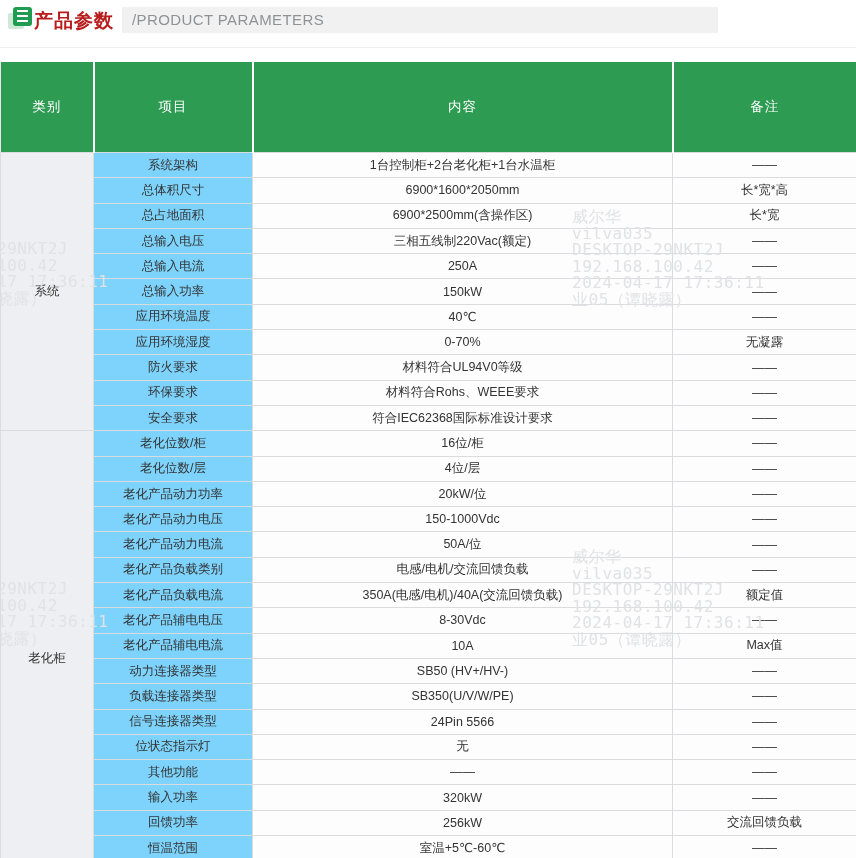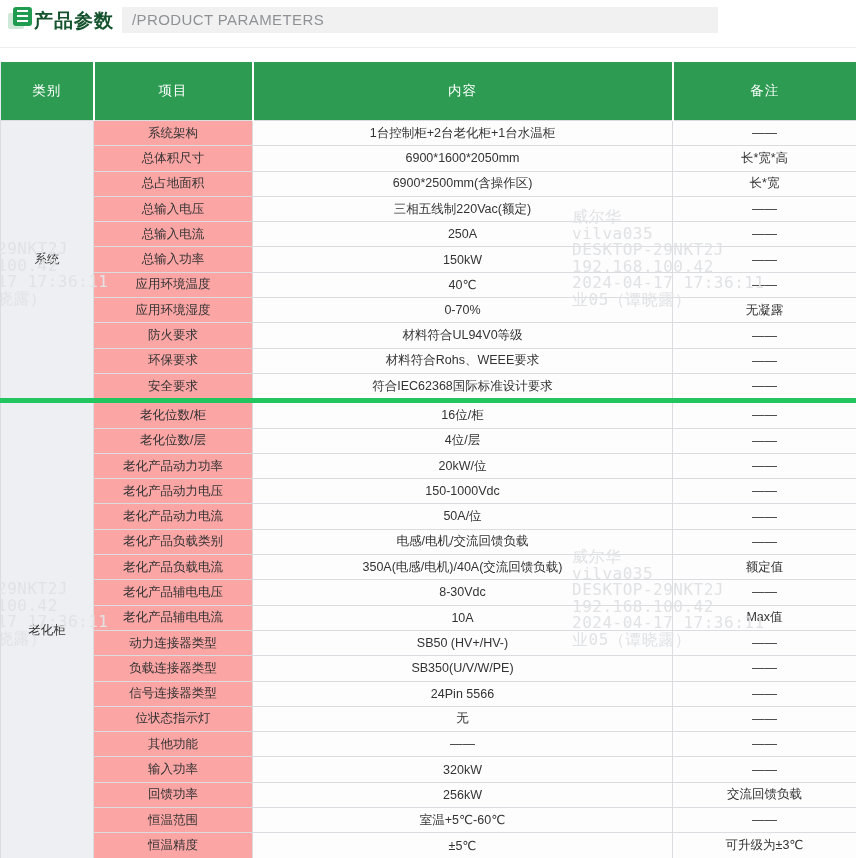--- a/index.html
+++ b/index.html
@@ -32,51 +32,51 @@
   }
   
   table.params{
     position:absolute;left:0;top:62px;width:856px;
     border-collapse:collapse;table-layout:fixed;
     border-left:1px solid #e7e9ec;border-right:1px solid #e7e9ec;
     border-bottom:2px solid #ced1d6;
   }
   table.params th{
     height:58px;color:#ffffff;font-size:13.5px;font-weight:500;
-    letter-spacing:1px;padding:0;text-align:center;border:0;
+    letter-spacing:1px;padding:16px;text-align:center;border:0;
   }
   table.params th + th{border-left:2px solid #ffffff;}
   table.params td{
     height:24.3px;padding:0 4px;text-align:center;vertical-align:middle;
     font-size:12.5px;border:1px solid #dadce0;
     white-space:nowrap;overflow:hidden;
   }
   td.cat{background:#edeff3;font-size:13px;}
-  td.item{background:#fca5a5;}
+  td.item{background:#7dd3fc;}
   td.content{background:#fdfdfe;}
   td.remark{background:#fdfdfe;}
-  tr.section-start td{border-top:5px solid #22c55e;}
+  tr.section-start td{border-top:1px solid #22c55e;}
   
   .wm{
     position:absolute;z-index:3;pointer-events:none;
     color:#e1e2e4;font-size:16px;line-height:16.5px;
     font-family:"DejaVu Sans Mono","DejaVu Sans",monospace;
     white-space:pre;letter-spacing:0.5px;
   }
 </style>
 </head>
 <body>
 
 <div class="doc-icon-back"></div>
 <div class="doc-icon" style="background: rgb(31, 156, 79);">
   <div class="bar"></div>
     <div class="bar"></div>
     <div class="bar"></div>
 </div>
-<div class="cn-title" style="color: #14532d; text-align: center;">产品参数</div>
+<div class="cn-title" style="color: #b91c1c; text-align: center;">产品参数</div>
 <div class="en-strip">/PRODUCT PARAMETERS</div>
 <div class="header-divider"></div>
 
 <table class="params">
   <colgroup>
     <col style="width:93px">
       <col style="width:159px">
       <col style="width:420px">
       <col style="width:184px">
   </colgroup>

